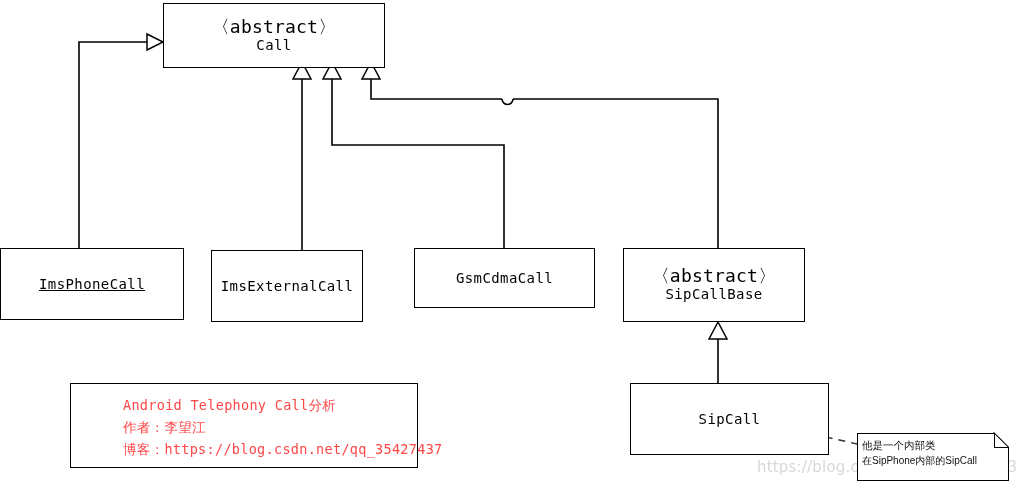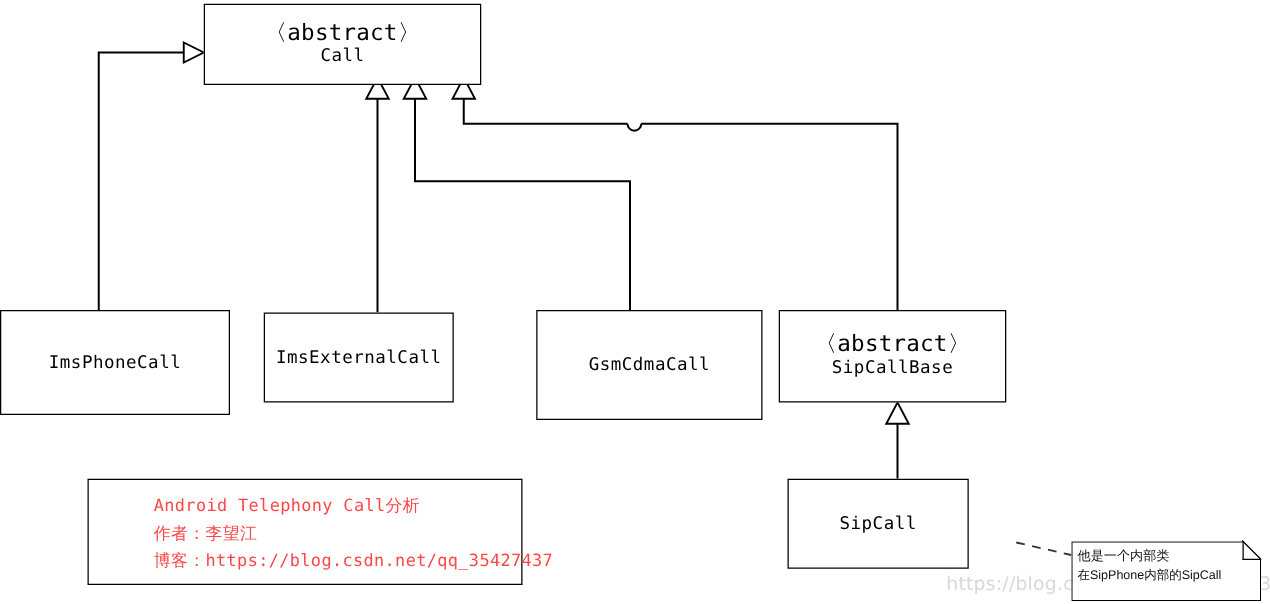--- a/index.html
+++ b/index.html
@@ -177,38 +177,38 @@
     </g>
   </svg>
 
   <div id="watermark">https://blog.csdn.net/qq_35427437</div>
 
   <div class="node" style="left:163px; top:3px; width:222px; height:65px;">
     <span class="stereo">〈abstract〉</span>
     <span class="cname">Call</span>
   </div>
 
-  <div class="node" style="left:0px; top:248px; width:184px; height:84px;">
+  <div class="node" style="left:0px; top:248px; width:184px; height:72px;text-decoration:underline;">
     <span class="cname">ImsPhoneCall</span>
   </div>
 
   <div class="node" style="left:211px; top:250px; width:152px; height:72px;">
     <span class="cname">ImsExternalCall</span>
   </div>
 
-  <div class="node" style="left:429px; top:248px; width:181px; height:88px;">
+  <div class="node" style="left:414px; top:248px; width:181px; height:60px;">
     <span class="cname">GsmCdmaCall</span>
   </div>
 
   <div class="node" style="left:623px; top:248px; width:182px; height:74px;">
     <span class="stereo">〈abstract〉</span>
     <span class="cname">SipCallBase</span>
   </div>
 
-  <div class="node" style="left:630px; top:383px; width:145px; height:72px;">
+  <div class="node" style="left:630px; top:383px; width:199px; height:72px;">
     <span class="cname">SipCall</span>
   </div>
 
   <div id="note-author">
     <span class="ln">Android Telephony Call分析</span>
     <span class="ln">作者：李望江</span>
     <span class="ln">博客：https://blog.csdn.net/qq_35427437</span>
   </div>
 
   <div id="note-inner">

